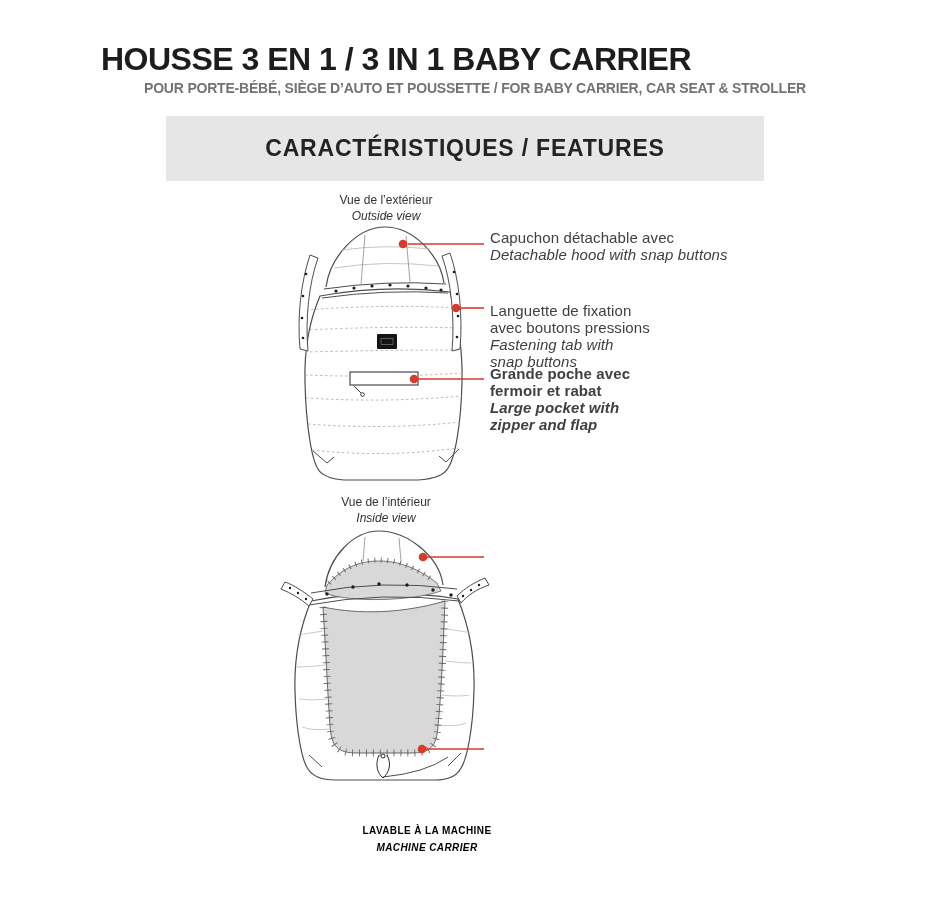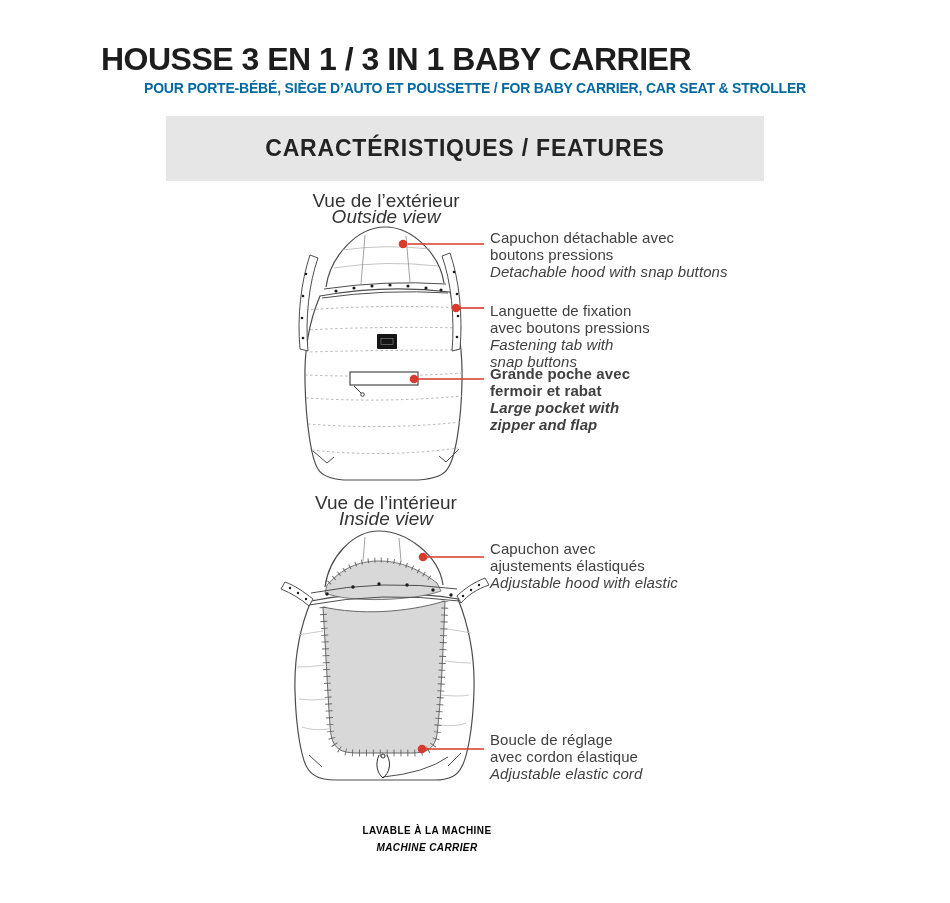--- a/index.html
+++ b/index.html
@@ -13,30 +13,30 @@
   .page{
     position:relative;width:950px;height:903px;background:#fff;overflow:hidden;
     font-family:"Liberation Sans", sans-serif;color:var(--ink);
   }
   .title{
     position:absolute;top:41px;left:0;width:792px;text-align:center;
     font-size:32px;font-weight:700;letter-spacing:-0.5px;color:#1d1d1d;
   }
   .subtitle{
     position:absolute;top:80px;left:0;width:950px;text-align:center;
-    font-size:14px;font-weight:700;letter-spacing:-0.2px;color:#0369a1;
+    font-size:14px;font-weight:700;letter-spacing:-0.2px;color:#737373;
   }
   .band{
     position:absolute;left:166px;top:116px;width:598px;height:65px;
     background:var(--band);display:flex;align-items:center;justify-content:center;
   }
   .band span{font-size:23px;font-weight:700;letter-spacing:0.8px;color:#232323;}
   .view-label{
     position:absolute;width:220px;text-align:center;
-    font-size:19px;line-height:15.5px;color:#333;
+    font-size:12px;line-height:15.5px;color:#333;
   }
   .view-label .en{font-style:italic;}
   .vl-outside{left:276px;top:193px;}
   .vl-inside{left:276px;top:495px;}
   .callout{
     position:absolute;left:490px;font-size:15px;line-height:17px;color:#404040;
     letter-spacing:0.1px;
   }
   .callout .en{font-style:italic;}
   .c1{top:229px;} .c2{top:291px;margin-top:11px;} .c3{top:365px;font-weight:bold;} .c4{top:540px;} .c5{top:731px;}
@@ -221,48 +221,37 @@
       <circle cx="403" cy="244" r="4.3"></circle>
       <circle cx="456" cy="308" r="4.3"></circle>
       <circle cx="414" cy="379" r="4.3"></circle>
       <circle cx="423" cy="557" r="4.3"></circle>
       <circle cx="422" cy="749" r="4.3"></circle>
     </g>
   </svg>
 
   <div class="callout c1">
     <div>Capuchon détachable avec</div>
-    <div>boutons pressions</div>
     <div class="en">Detachable hood with snap buttons</div>
   </div>
 
   <div class="callout c2">
     <div>Languette de fixation</div>
     <div>avec boutons pressions</div>
     <div class="en">Fastening tab with</div>
     <div class="en">snap buttons</div>
   </div>
 
   <div class="callout c3">
     <div>Grande poche avec</div>
     <div>fermoir et rabat</div>
     <div class="en">Large pocket with</div>
     <div class="en">zipper and flap</div>
   </div>
 
-  <div class="callout c4">
-    <div>Capuchon avec</div>
-    <div>ajustements élastiqués</div>
-    <div class="en">Adjustable hood with elastic</div>
-  </div>
-
-  <div class="callout c5">
-    <div>Boucle de réglage</div>
-    <div>avec cordon élastique</div>
-    <div class="en">Adjustable elastic cord</div>
-  </div>
+
 
   <div class="wash">
     <div>LAVABLE À LA MACHINE</div>
     <div class="en">MACHINE CARRIER</div>
   </div>
 
 </div>
 
 </body></html>

